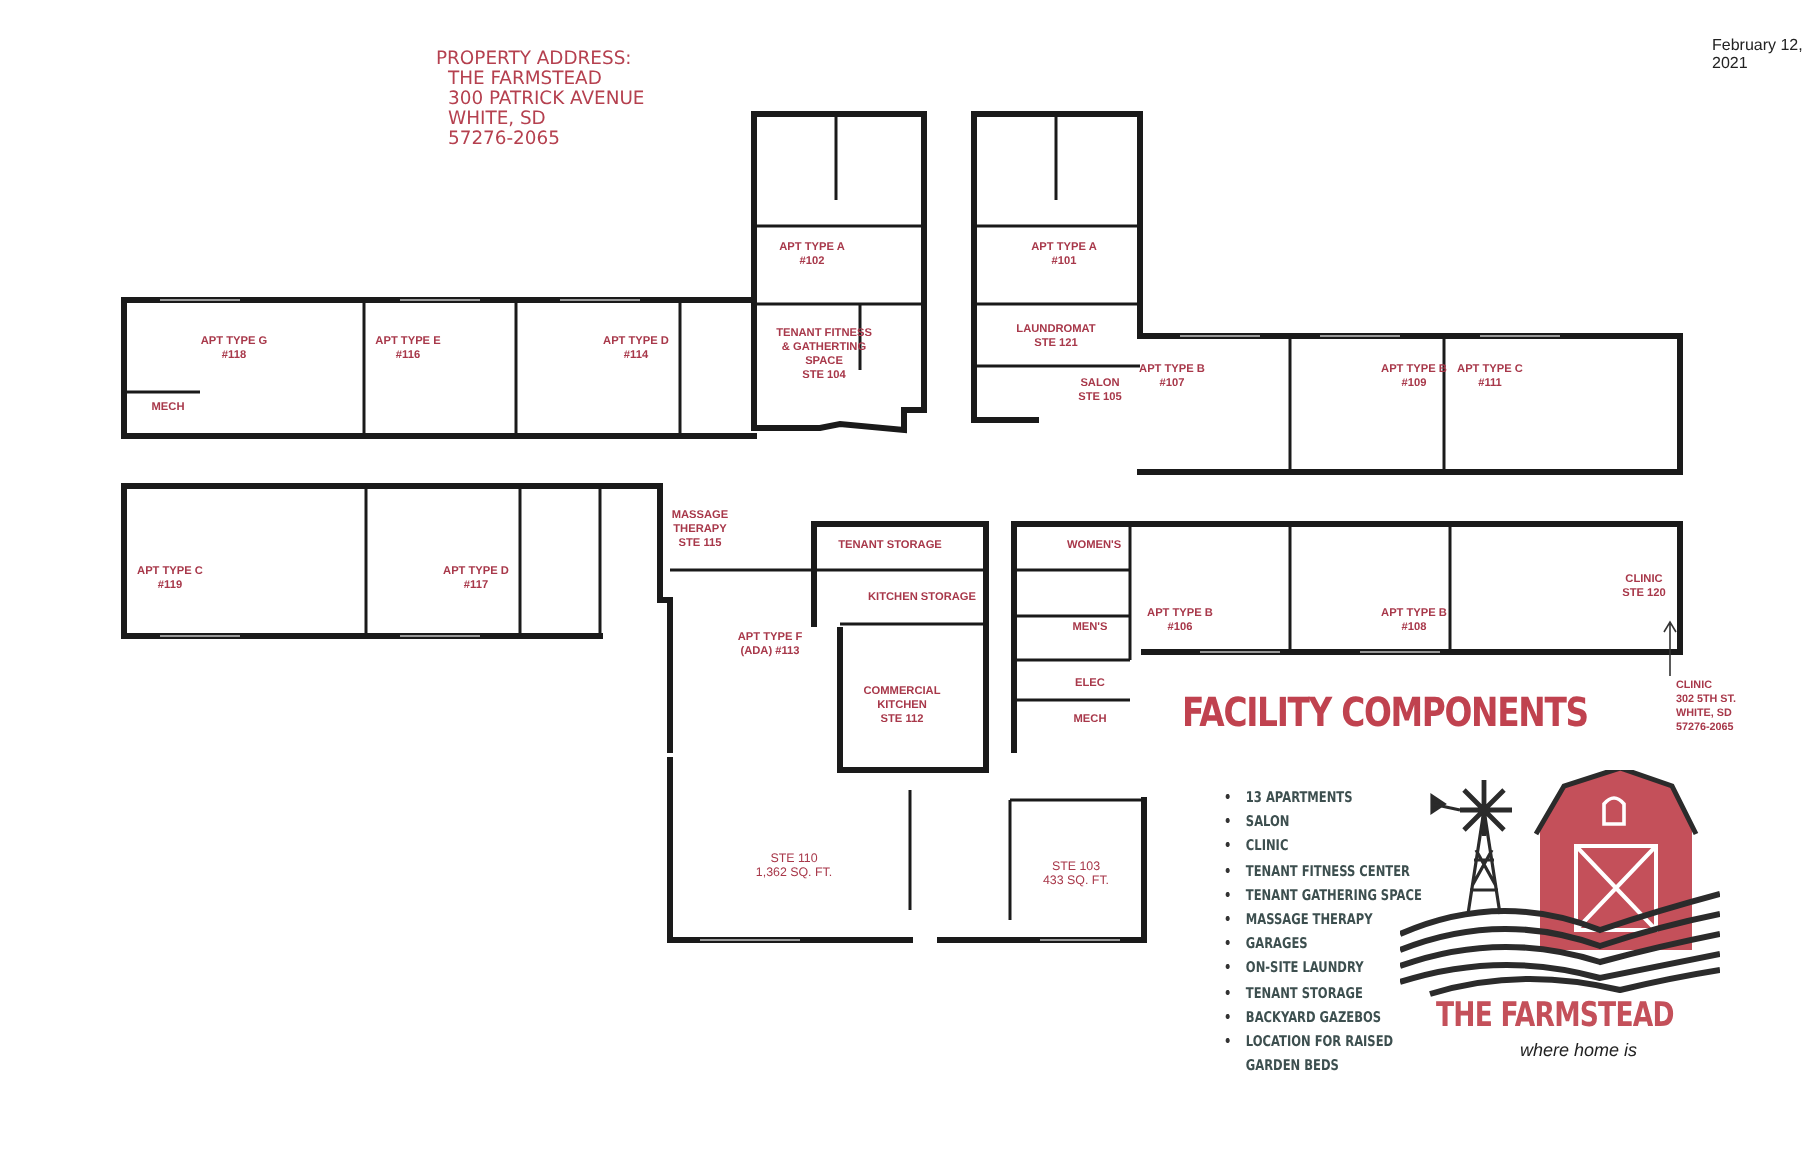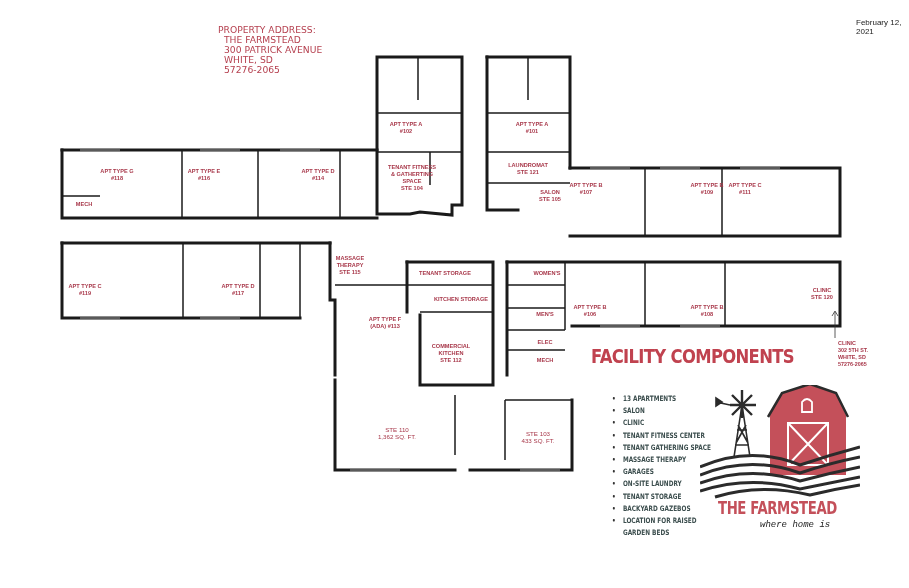--- a/index.html
+++ b/index.html
@@ -12,21 +12,21 @@
   .room { position:absolute; font-family:"Liberation Sans", sans-serif; font-weight:bold; font-size:5.6px; line-height:7px; color:#a8384a; text-align:center; white-space:nowrap; transform:translateX(-50%); }
   .room.thin { font-weight:normal; font-family:"Liberation Sans Narrow","Liberation Sans", sans-serif; font-size:6.2px; }
   .clinic-note { left:838px; top:340px; font-family:"Liberation Sans", sans-serif; font-weight:bold; font-size:5.4px; line-height:7px; color:#a8384a; }
   .fc-title { left:591px; top:344px; font-family:"DejaVu Sans", sans-serif; font-weight:bold; font-size:20px; letter-spacing:-0.8px; color:#c0424f; transform:scaleX(0.82); transform-origin:left top; }
   .fc-list { left:596px; top:377px; margin:16px; padding:0; list-style:none; }
   .fc-list li { font-family:"DejaVu Sans", sans-serif; font-weight:bold; font-size:7.4px; line-height:12.2px; color:#3d4f4f; transform:scaleX(0.78); transform-origin:left top; white-space:nowrap; position:relative; padding-left:14px; }
   .fc-list li::before { content:"•"; position:absolute; left:0; top:0; color:#333; }
   .fc-list li.cont { padding-left:14px; }
   .fc-list li.cont::before { content:""; }
   .logo-name { left:718px; top:498px; font-family:"DejaVu Sans", sans-serif; font-weight:bold; font-size:17px; letter-spacing:-0.5px; color:#c4505a; transform:scaleX(0.78); transform-origin:left top; white-space:nowrap; }
-  .logo-tag { left:760px; top:520px; font-family:Liberation Mono, monospace; font-style:italic; font-size:9px; color:#222;text-align:right; }
+  .logo-tag { left:760px; top:520px; font-family:Liberation Sans, sans-serif; font-style:italic; font-size:9px; color:#222;text-align:right; }
 </style>
 </head>
 <body>
 
 <div class="abs date">February 12, 2021</div>
 
 <div class="abs addr">
   <div>PROPERTY ADDRESS:</div>
   <div>THE FARMSTEAD</div>
   <div>300 PATRICK AVENUE</div>

